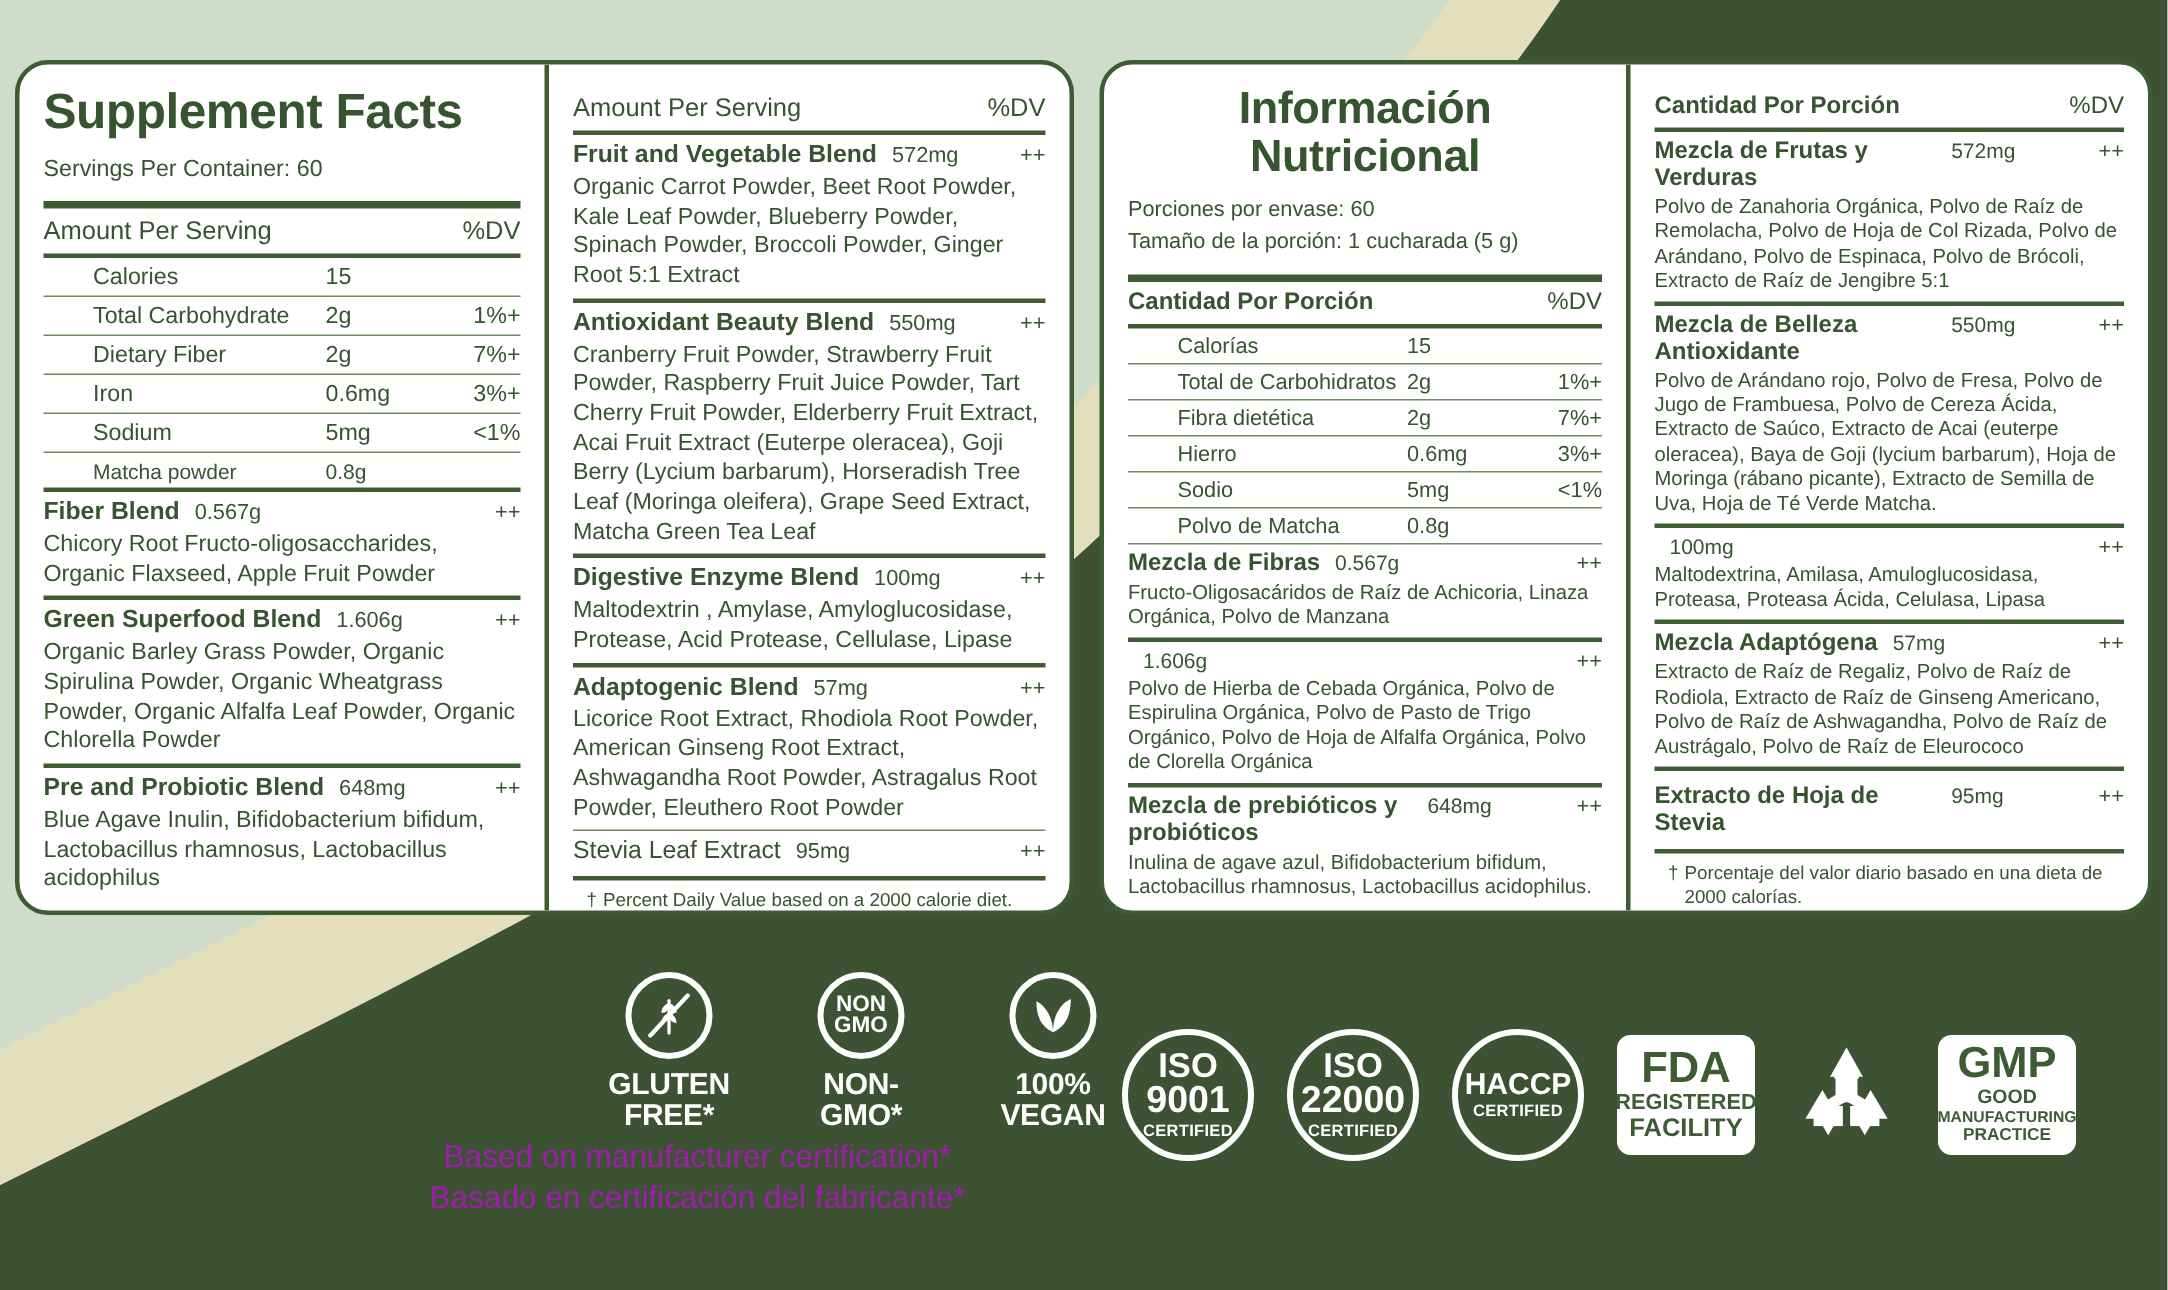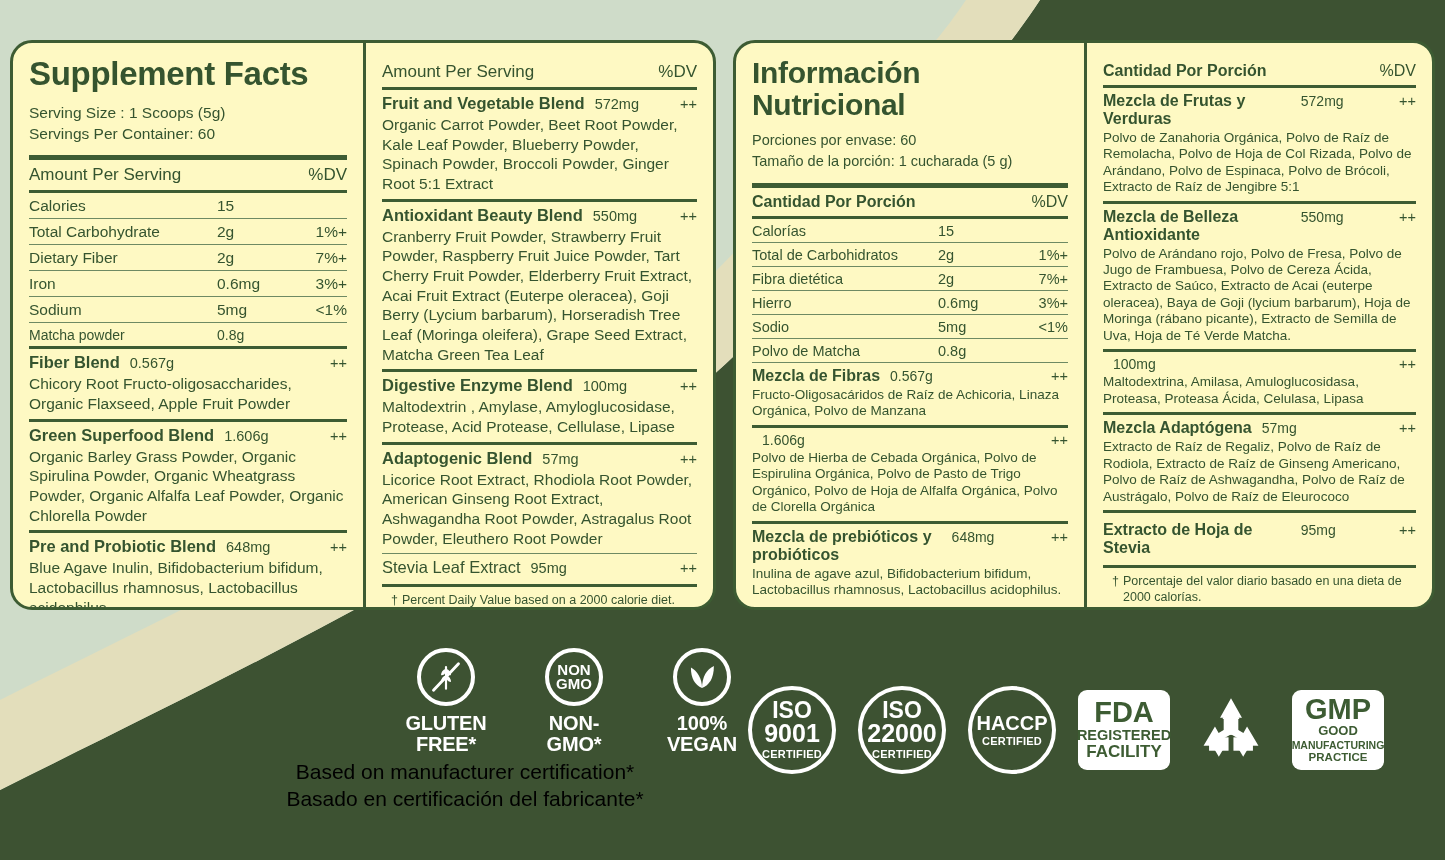--- a/index.html
+++ b/index.html
@@ -11,59 +11,59 @@
     color: #35542f;
   }
   
   .bg-dark {
     position: absolute; left: 0; top: 0; width: 1445px; height: 860px;
     z-index: 0;
   }
   
   .panel {
     position: absolute; top: 40px; height: 570px;
-    background: #fef9c3;
+    background: #ffffff;
     border: 3px solid #3d5c33;
     border-radius: 22px;
     display: flex;
     z-index: 5;
     overflow: hidden;
   }
   #panel-en { left: 10px; width: 706px; }
   #panel-es { left: 733px; width: 702px; }
 
   .col { padding: 14px 16px 10px 16px; position: relative; }
   .col-left  { width: 50%; }
   .col-right { width: 50%; border-left: 3px solid #3d5c33; }
 
   .title {
     font-size: 33px; font-weight: bold; color: #35542f;
     letter-spacing: -0.3px; line-height: 1.05; margin-bottom: 10px;
   }
-  .title-es { font-size: 30px; }
+  .title-es { font-size: 30px; text-align: center; }
   .serving { font-size: 15.5px; line-height: 1.38; color: #35542f; }
   .serving-es { font-size: 14.5px; line-height: 1.45; }
 
   .rule-thick { border-top: 5px solid #3d5c33; margin-top: 11px; }
   .rule-med   { border-top: 3px solid #3d5c33; }
   .rule-thin  { border-top: 1.4px solid #6e8a63; }
 
   .hdr-row {
     display: flex; align-items: baseline;
     font-size: 17px; padding: 5px 0 5px 0;
   }
   .hdr-row.bold { font-weight: bold; font-size: 16px; }
   .hdr-row .nm { flex: 1; }
   .hdr-row .dv { font-weight: normal; }
 
   .nut-row {
     display: flex; align-items: baseline;
     font-size: 15.5px; padding: 3.5px 0 3.5px 0;
   }
-  .nut-row .nm  { flex: 1; }
+  .nut-row .nm  { flex: 1; margin-left: 33px; }
   .nut-row .amt { width: 78px; }
   .nut-row .dv  { width: 52px; text-align: right; }
   .nut-row.small { font-size: 14px; }
 
   .blend-head {
     display: flex; align-items: baseline;
     padding: 4px 0 1px 0;
   }
   .blend-head .nm  { font-weight: bold; font-size: 16.5px; }
   .blend-head .amt { font-size: 14.5px; margin-left: 10px; flex: 1; }
@@ -93,21 +93,21 @@
     margin: 0 auto 7px auto; display: flex; align-items: center;
     justify-content: center; position: relative;
   }
   .badge-cap {
     font-size: 20px; font-weight: bold; line-height: 1.04; letter-spacing: -0.2px;
   }
   .ring-txt { font-size: 15px; font-weight: bold; line-height: 0.96; }
 
   .cert-caption {
     position: absolute; left: 200px; top: 758px; width: 530px;
-    text-align: center; color: #000000; font-size: 21px; line-height: 1.3;
+    text-align: center; color: #a21caf; font-size: 21px; line-height: 1.3;
     z-index: 6;
   }
 
   .badges-right {
     position: absolute; left: 748px; top: 686px; z-index: 6;
     display: flex; gap: 22px; align-items: center;
   }
   .circ-badge {
     width: 88px; height: 88px; border: 4px solid #fff; border-radius: 50%;
     color: #fff; display: flex; flex-direction: column;
@@ -139,21 +139,20 @@
   <rect x="0" y="0" width="1445" height="860" fill="#cfdcc9"></rect>
   <path d="M1445,860 L0,860 L0,790 C260,660 600,500 760,330 C880,200 980,90 1040,0 L1445,0 Z" fill="#3d5232"></path>
   <path d="M0,790 L0,700 C250,575 560,430 712,275 C828,156 918,72 966,0 L1040,0
            C980,90 880,200 760,330 C600,500 260,660 0,790 Z" fill="#e3debb"></path>
 </svg>
 
 <div class="panel" id="panel-en">
 
   <div class="col col-left">
     <div class="title">Supplement Facts</div>
-    <div class="serving">Serving Size : 1 Scoops (5g)</div>
     <div class="serving">Servings Per Container:  60</div>
 
     <div class="rule-thick"></div>
     <div class="hdr-row">
       <span class="nm">Amount Per Serving</span>
       <span class="dv">%DV</span>
     </div>
     <div class="rule-med"></div>
 
     <div class="nut-row">

